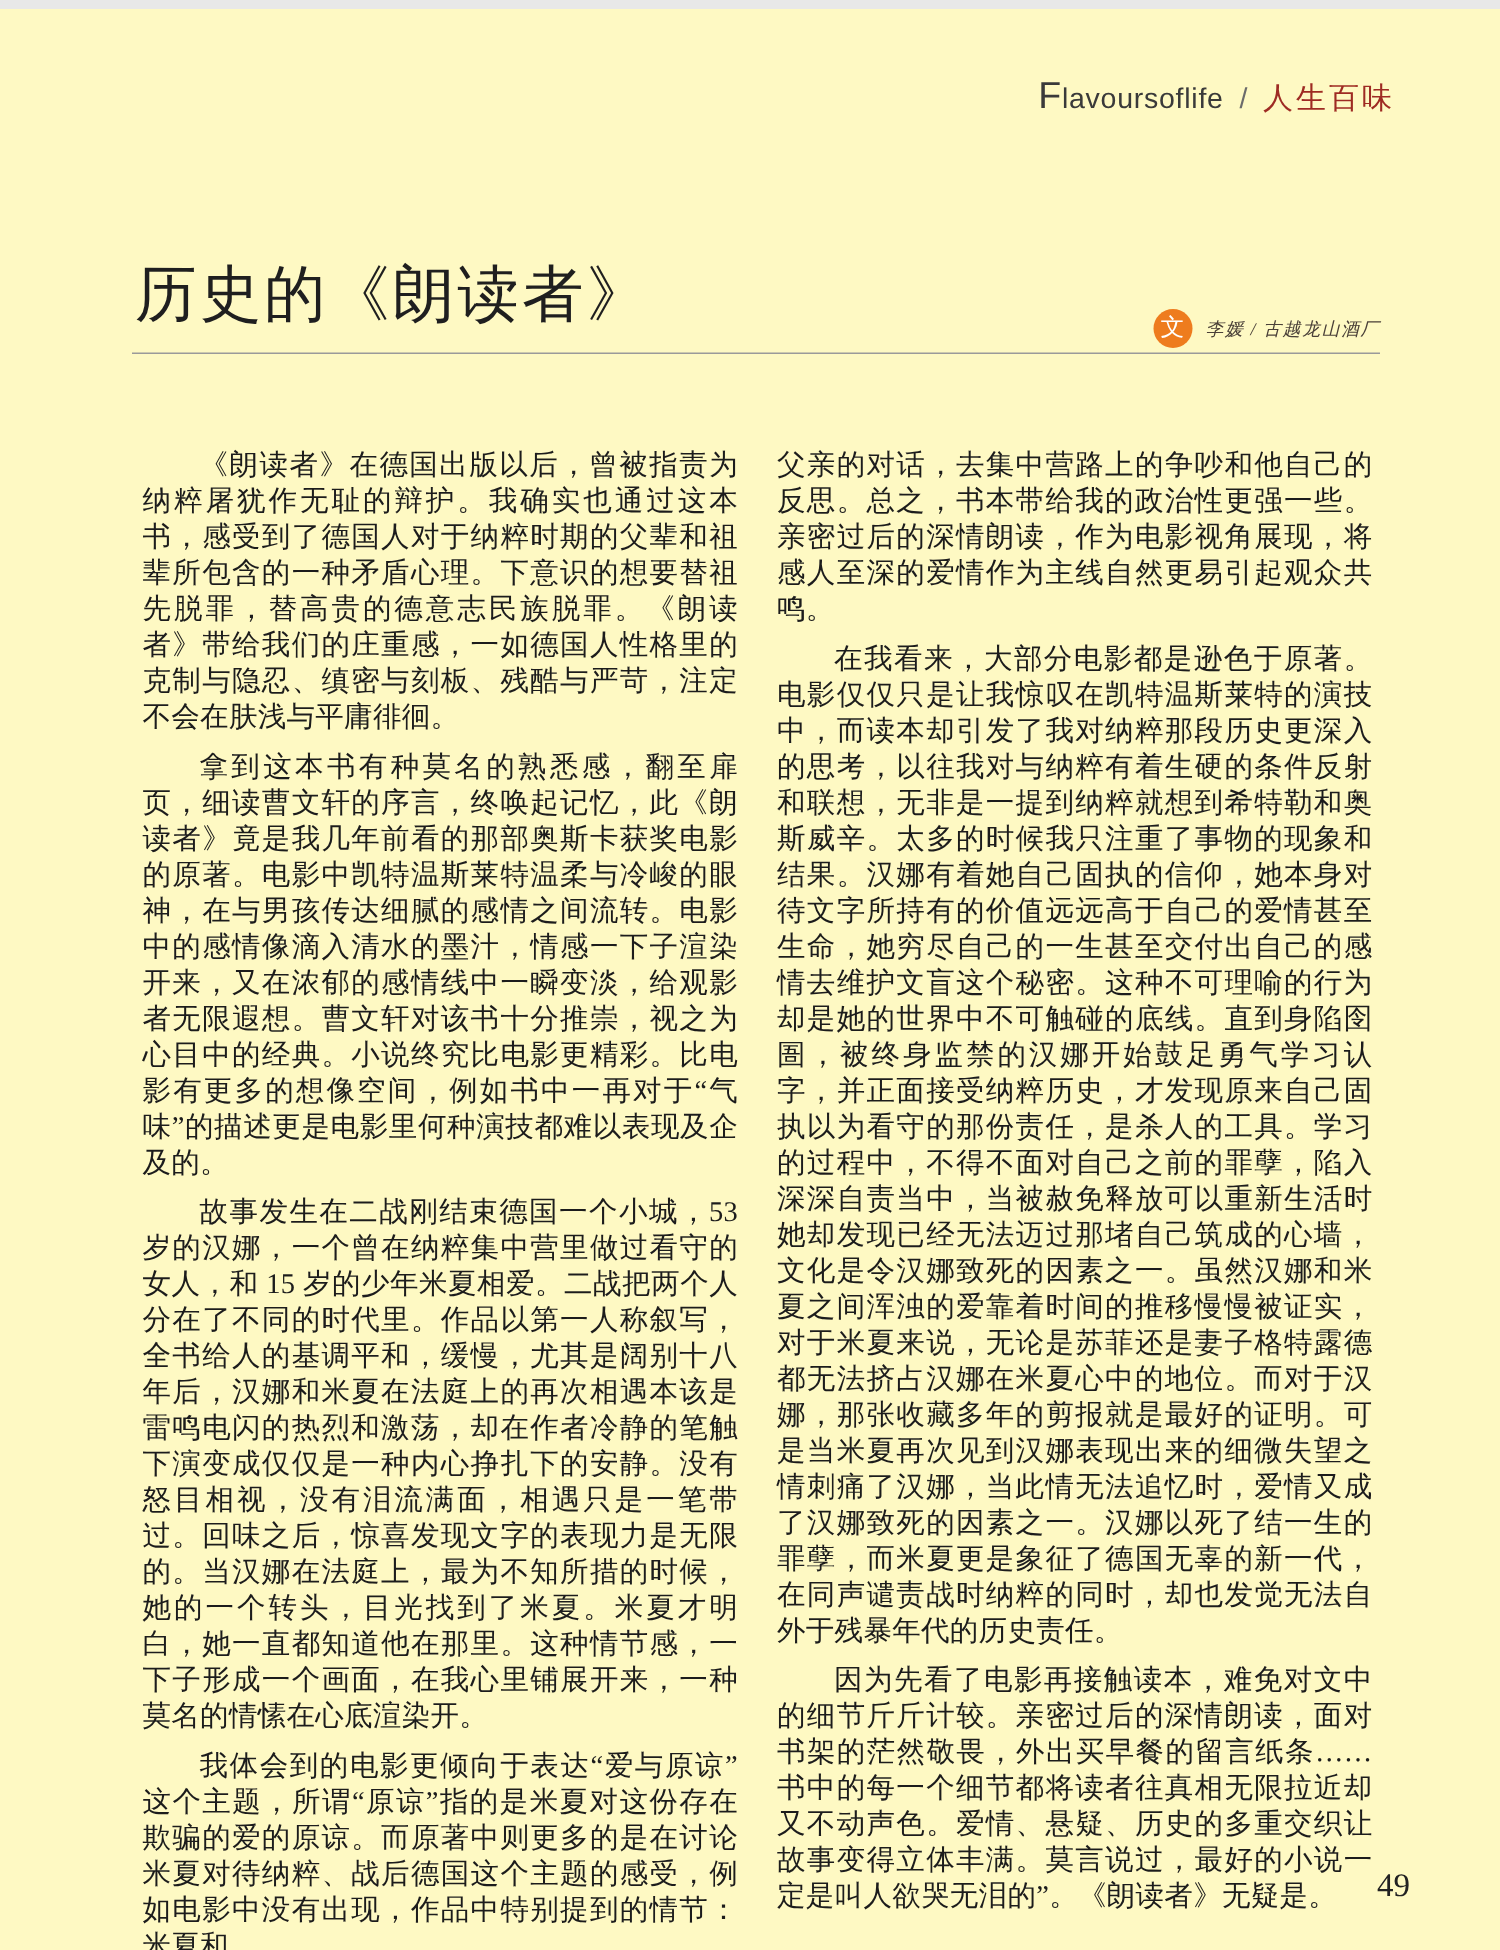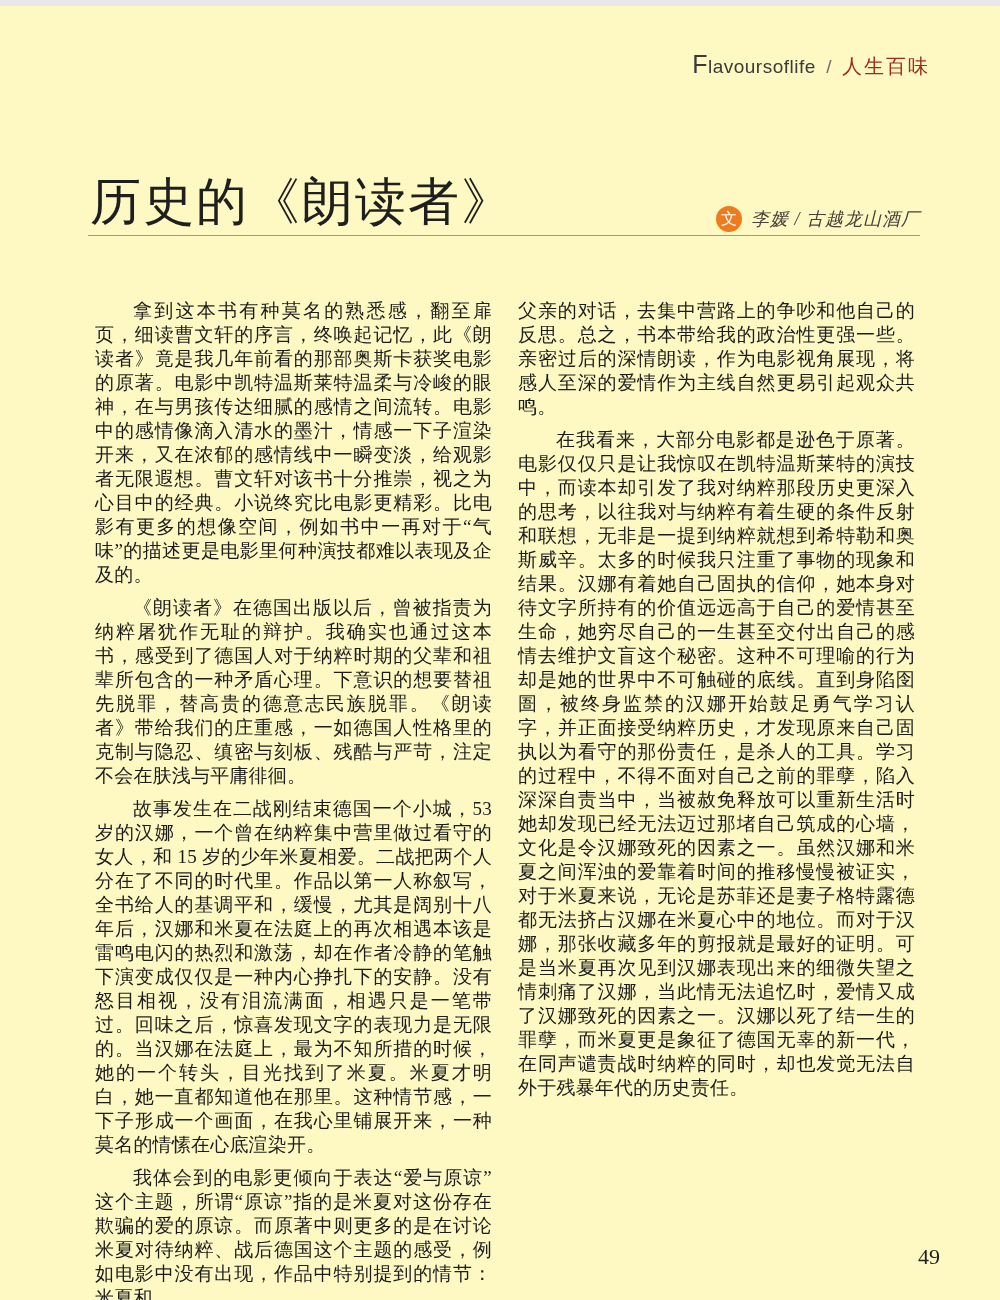--- a/index.html
+++ b/index.html
@@ -23,41 +23,41 @@
   .runhead .sep{font-size:19px;color:#6b6b6b;margin:0 6px;}
   .runhead .brand-cn{font-size:20px;color:#9e2b23;letter-spacing:2px;}
   
   .title-row{
     position:absolute;left:90px;right:80px;top:168px;height:58px;
   }
   .article-title{
     margin:0;
     font-family:"Liberation Sans","DejaVu Sans",sans-serif;
     font-weight:500;
-    font-size:51px;
+    font-size:41px;
     letter-spacing:2px;
     color:#1f1f1f;
     line-height:1.1;
   }
   .byline{
     position:absolute;right:0;bottom:0;
     display:flex;align-items:center;
     white-space:nowrap;
   }
   .byline-badge{
     display:inline-flex;align-items:center;justify-content:center;
     width:26px;height:26px;border-radius:50%;
     background:#ee7c1e;color:#ffffff;
     font-size:16px;line-height:1;
     font-family:"Liberation Serif","DejaVu Serif",serif;
     margin-right:9px;
   }
   .byline-text{
     font-style:italic;
-    font-size:18px;
+    font-size:12px;
     color:#4a4038;
     letter-spacing:1px;
   }
   .title-rule{
     position:absolute;left:88px;right:80px;top:229px;
     height:0;border:none;border-top:1.5px solid #9a9a9a;margin:0;
   }
   
   .columns{
     position:absolute;left:95px;top:293px;
@@ -98,26 +98,27 @@
     <div class="byline">
       <span class="byline-badge">文</span>
       <span class="byline-text">李媛 / 古越龙山酒厂</span>
     </div>
   </div>
 
   <hr class="title-rule">
 
   <div class="columns">
     <div class="col">
+      <p>《朗读者》在德国出版以后，曾被指责为纳粹屠犹作无耻的辩护。我确实也通过这本书，感受到了德国人对于纳粹时期的父辈和祖辈所包含的一种矛盾心理。下意识的想要替祖先脱罪，替高贵的德意志民族脱罪。《朗读者》带给我们的庄重感，一如德国人性格里的克制与隐忍、缜密与刻板、残酷与严苛，注定不会在肤浅与平庸徘徊。</p>
       <p>拿到这本书有种莫名的熟悉感，翻至扉页，细读曹文轩的序言，终唤起记忆，此《朗读者》竟是我几年前看的那部奥斯卡获奖电影的原著。电影中凯特温斯莱特温柔与冷峻的眼神，在与男孩传达细腻的感情之间流转。电影中的感情像滴入清水的墨汁，情感一下子渲染开来，又在浓郁的感情线中一瞬变淡，给观影者无限遐想。曹文轩对该书十分推崇，视之为心目中的经典。小说终究比电影更精彩。比电影有更多的想像空间，例如书中一再对于“气味”的描述更是电影里何种演技都难以表现及企及的。</p>
-      <p>《朗读者》在德国出版以后，曾被指责为纳粹屠犹作无耻的辩护。我确实也通过这本书，感受到了德国人对于纳粹时期的父辈和祖辈所包含的一种矛盾心理。下意识的想要替祖先脱罪，替高贵的德意志民族脱罪。《朗读者》带给我们的庄重感，一如德国人性格里的克制与隐忍、缜密与刻板、残酷与严苛，注定不会在肤浅与平庸徘徊。</p>
       <p>故事发生在二战刚结束德国一个小城，53 岁的汉娜，一个曾在纳粹集中营里做过看守的女人，和 15 岁的少年米夏相爱。二战把两个人分在了不同的时代里。作品以第一人称叙写，全书给人的基调平和，缓慢，尤其是阔别十八年后，汉娜和米夏在法庭上的再次相遇本该是雷鸣电闪的热烈和激荡，却在作者冷静的笔触下演变成仅仅是一种内心挣扎下的安静。没有怒目相视，没有泪流满面，相遇只是一笔带过。回味之后，惊喜发现文字的表现力是无限的。当汉娜在法庭上，最为不知所措的时候，她的一个转头，目光找到了米夏。米夏才明白，她一直都知道他在那里。这种情节感，一下子形成一个画面，在我心里铺展开来，一种莫名的情愫在心底渲染开。</p>
       <p>我体会到的电影更倾向于表达“爱与原谅”这个主题，所谓“原谅”指的是米夏对这份存在欺骗的爱的原谅。而原著中则更多的是在讨论米夏对待纳粹、战后德国这个主题的感受，例如电影中没有出现，作品中特别提到的情节：米夏和</p>
     </div>
     <div class="col">
       <p class="no-indent">父亲的对话，去集中营路上的争吵和他自己的反思。总之，书本带给我的政治性更强一些。亲密过后的深情朗读，作为电影视角展现，将感人至深的爱情作为主线自然更易引起观众共鸣。</p>
       <p>在我看来，大部分电影都是逊色于原著。电影仅仅只是让我惊叹在凯特温斯莱特的演技中，而读本却引发了我对纳粹那段历史更深入的思考，以往我对与纳粹有着生硬的条件反射和联想，无非是一提到纳粹就想到希特勒和奥斯威辛。太多的时候我只注重了事物的现象和结果。汉娜有着她自己固执的信仰，她本身对待文字所持有的价值远远高于自己的爱情甚至生命，她穷尽自己的一生甚至交付出自己的感情去维护文盲这个秘密。这种不可理喻的行为却是她的世界中不可触碰的底线。直到身陷囹圄，被终身监禁的汉娜开始鼓足勇气学习认字，并正面接受纳粹历史，才发现原来自己固执以为看守的那份责任，是杀人的工具。学习的过程中，不得不面对自己之前的罪孽，陷入深深自责当中，当被赦免释放可以重新生活时她却发现已经无法迈过那堵自己筑成的心墙，文化是令汉娜致死的因素之一。虽然汉娜和米夏之间浑浊的爱靠着时间的推移慢慢被证实，对于米夏来说，无论是苏菲还是妻子格特露德都无法挤占汉娜在米夏心中的地位。而对于汉娜，那张收藏多年的剪报就是最好的证明。可是当米夏再次见到汉娜表现出来的细微失望之情刺痛了汉娜，当此情无法追忆时，爱情又成了汉娜致死的因素之一。汉娜以死了结一生的罪孽，而米夏更是象征了德国无辜的新一代，在同声谴责战时纳粹的同时，却也发觉无法自外于残暴年代的历史责任。</p>
+      <p>因为先看了电影再接触读本，难免对文中的细节斤斤计较。亲密过后的深情朗读，面对书架的茫然敬畏，外出买早餐的留言纸条……书中的每一个细节都将读者往真相无限拉近却又不动声色。爱情、悬疑、历史的多重交织让故事变得立体丰满。莫言说过，最好的小说一定是叫人欲哭无泪的”。《朗读者》无疑是。</p>
     </div>
   </div>
 
   <div class="page-number">49</div>
 
 </div>
 
 </body></html>

